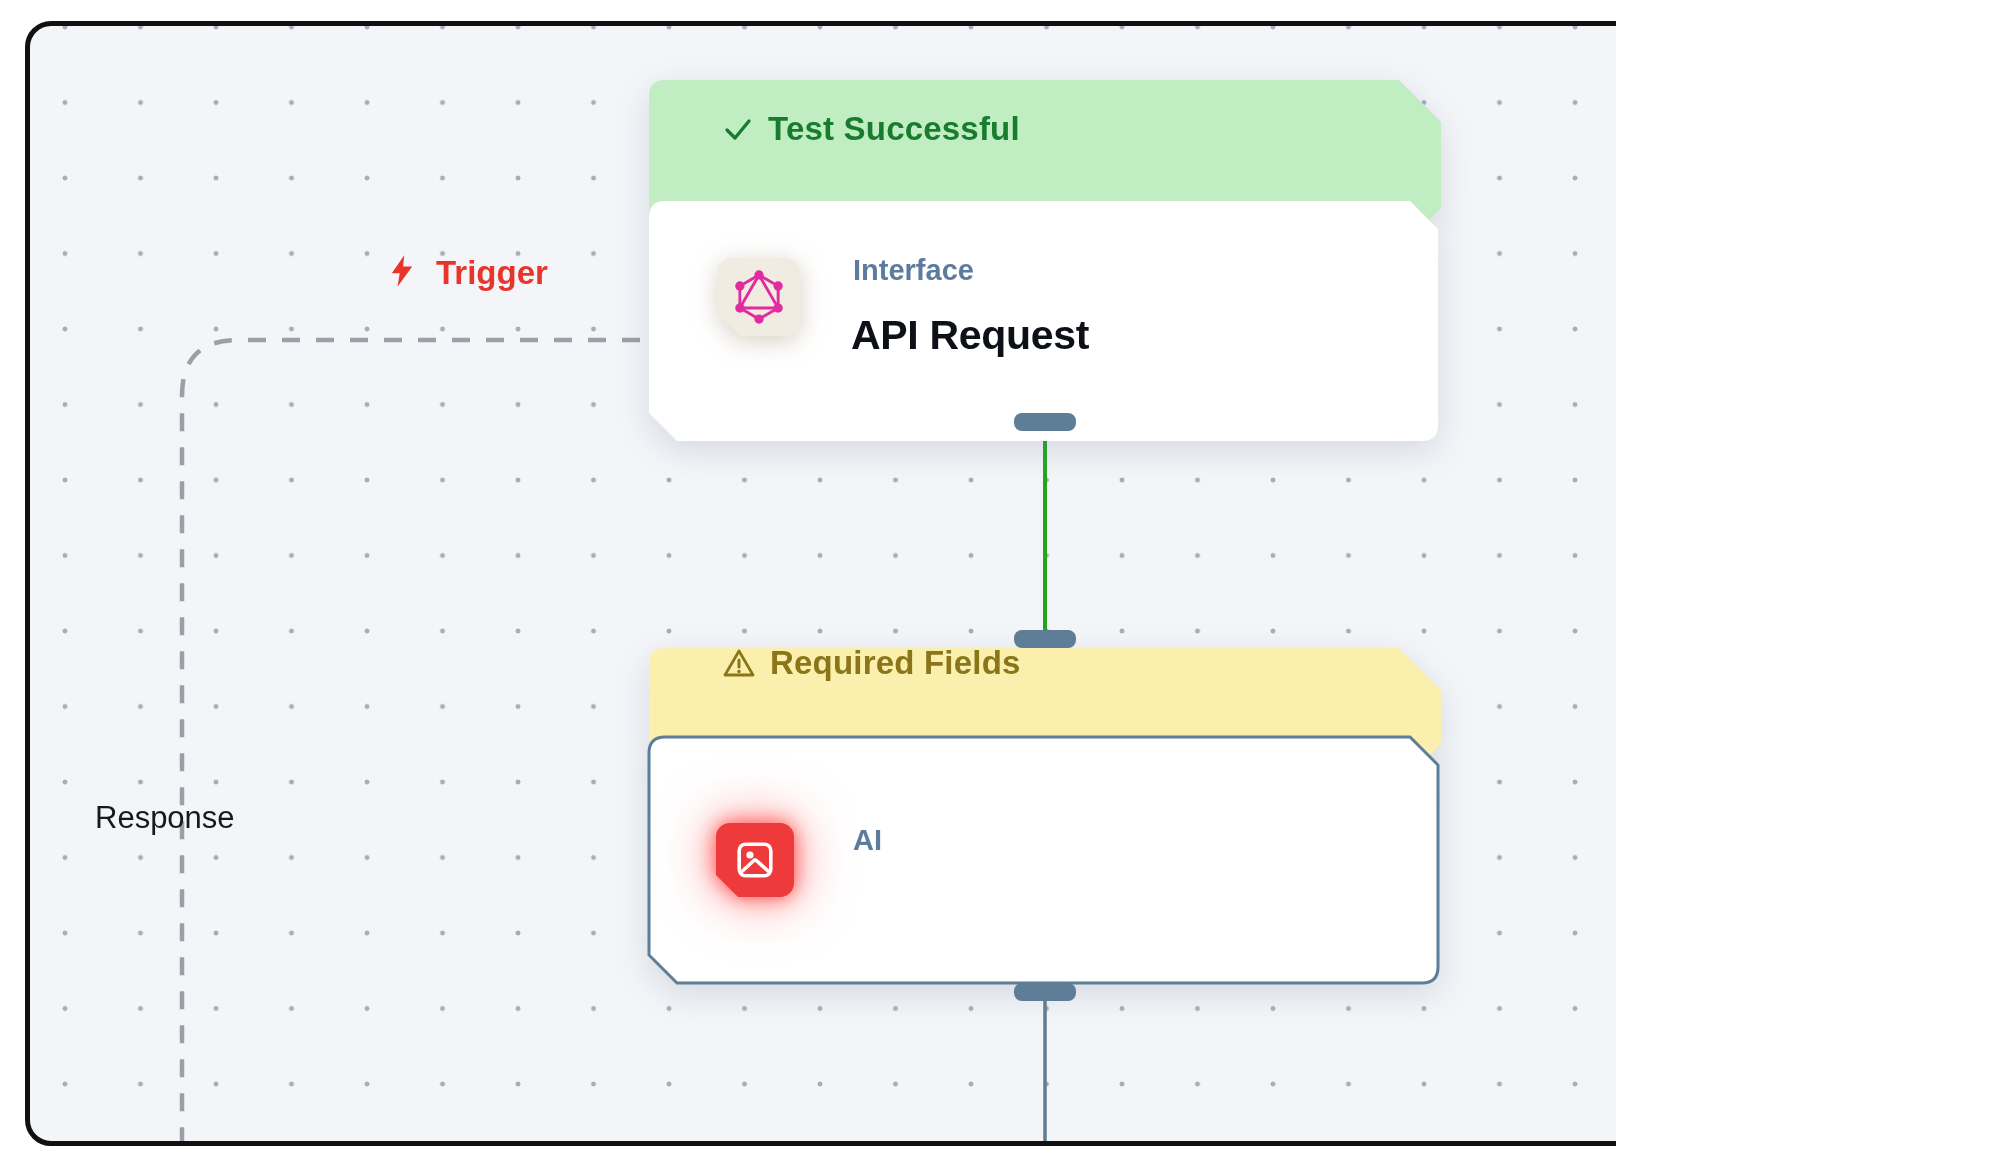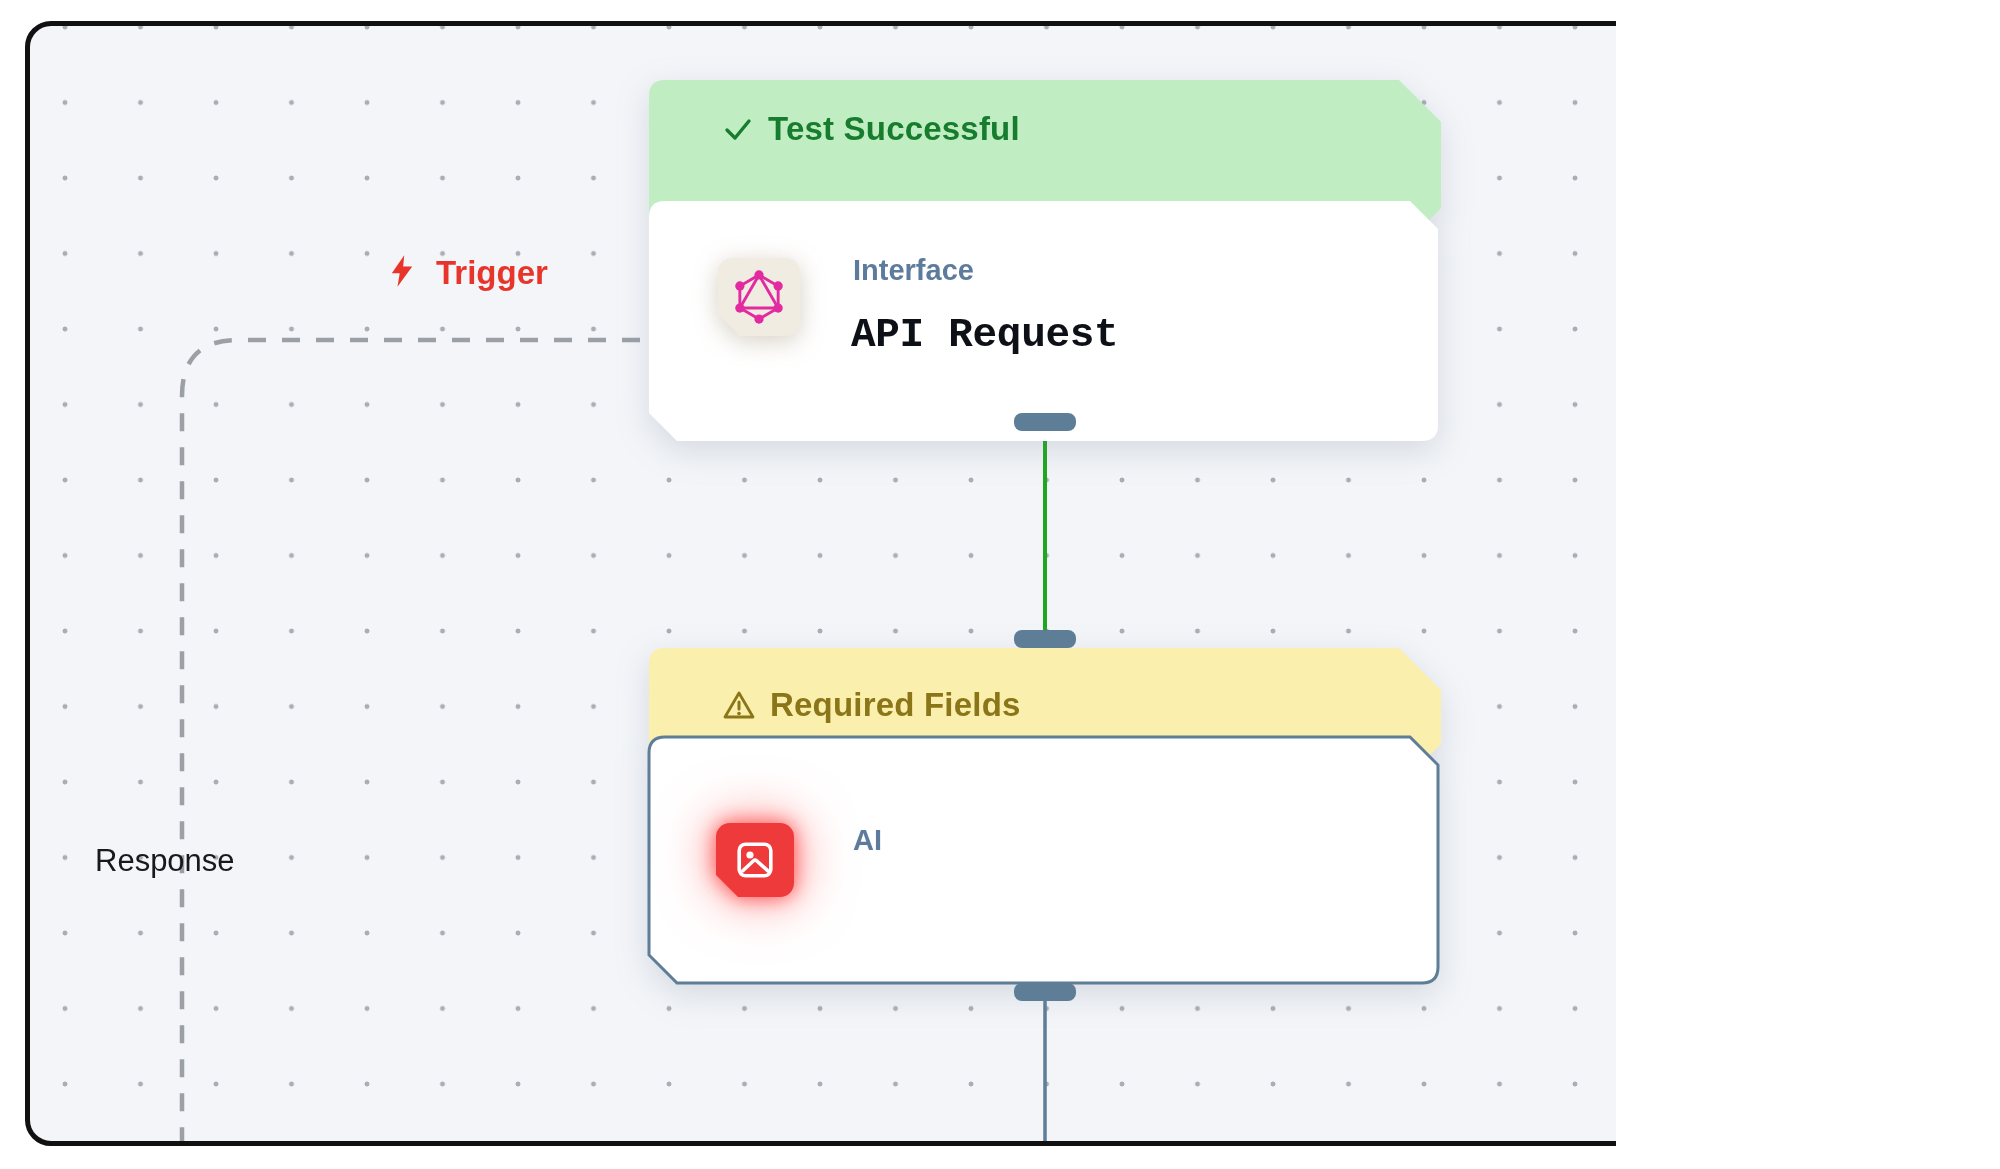--- a/index.html
+++ b/index.html
@@ -23,43 +23,43 @@
   #node-api{top:54px;}
   #node-imagegen{top:622px;}
 
   
   .port{position:absolute;width:62px;height:18px;border-radius:8px;background:#5e7d96;}
 
   
   .banner-row{position:absolute;display:flex;align-items:center;gap:14px;
     font-size:33px;font-weight:600;letter-spacing:.2px;}
   #banner-row-api{left:692px;top:84px;color:#187c2e;}
-  #banner-row-imagegen{left:692px;top:660px;color:#8a7618;text-align:center;}
+  #banner-row-imagegen{left:692px;top:618px;color:#8a7618;text-align:center;}
 
   .category{position:absolute;font-size:29px;font-weight:700;color:#5d7b9d;}
-  .title{position:absolute;font-size:41px;font-weight:700;color:#0d1117;letter-spacing:-0.3px;font-family:Liberation Mono, monospace;}
+  .title{position:absolute;font-size:41px;font-weight:700;color:#0d1117;letter-spacing:-0.3px;}
   #category-api{left:823px;top:228px;}
   #title-api{left:821px;top:286px;}
   #category-imagegen{left:823px;top:798px;text-align:right;}
   #title-imagegen{left:821px;top:856px;}
 
   
   .tile-wrap{position:absolute;}
   .tile{display:flex;align-items:center;justify-content:center;border-radius:14px;
     clip-path:polygon(0 0,100% 0,100% 100%,22px 100%,0 calc(100% - 22px));}
   #tile-graphql-wrap{left:688px;top:232px;filter:drop-shadow(0 5px 12px rgba(140,120,85,0.35));}
   #tile-graphql{width:82px;height:78px;background:#f1ece2;}
   #tile-imagegen-wrap{left:686px;top:797px;
     filter:drop-shadow(0 0 10px rgba(255,55,55,0.85)) drop-shadow(0 0 26px rgba(255,70,70,0.55));}
   #tile-imagegen{width:78px;height:74px;background:#ee3a3a;}
 
   
   #trigger-label{position:absolute;left:358px;top:228px;display:flex;align-items:flex-start;gap:20px;
     color:#e8352c;font-size:33px;font-weight:700;}
-  #response-label{position:absolute;left:65px;top:817px;color:#17191c;font-size:31px;font-weight:400;}
+  #response-label{position:absolute;left:65px;top:774px;color:#17191c;font-size:31px;font-weight:400;}
 
   
   #corner-artifact{position:absolute;left:1954px;top:0;width:46px;height:22px;
     background:repeating-linear-gradient(135deg,#70747b 0 4px,#e9e9e9 4px 9px);
     border-bottom-left-radius:95%;}
 </style>
 </head>
 <body>
 
 <div id="stage">

